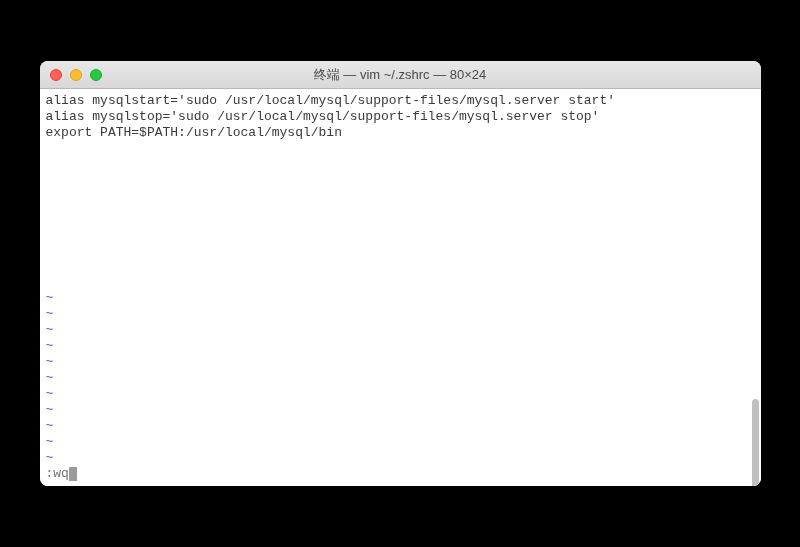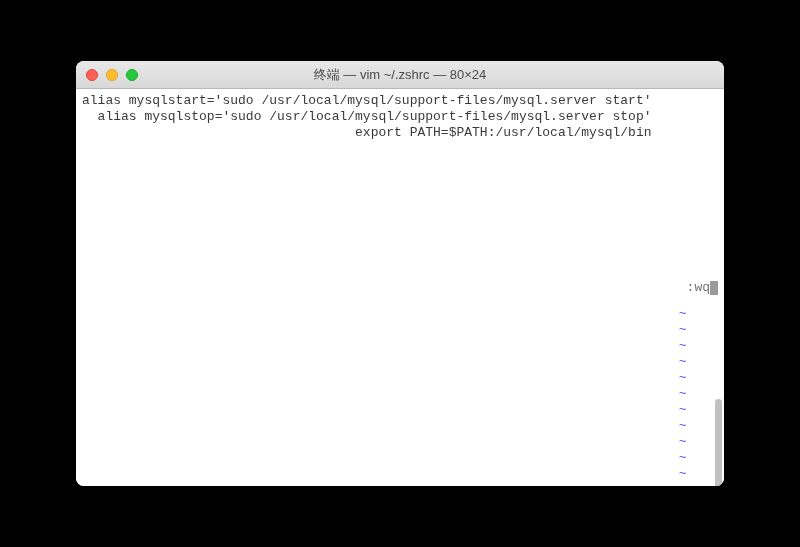--- a/index.html
+++ b/index.html
@@ -10,21 +10,21 @@
     body {
       background: #000000;
       width: 800px;
       height: 547px;
       display: flex;
       align-items: center;
       justify-content: center;
       font-family: Menlo, Monaco, "Courier New", monospace;
     }
     .terminal-window {
-      width: 648px;
+      width: 721px;
       height: 425px;
       background: #ffffff;
       border-radius: 8px;
       box-shadow: 0 10px 40px rgba(0,0,0,0.5);
       display: flex;
       flex-direction: column;
       overflow: hidden;
       position: relative;
     }
     .titlebar {
@@ -72,22 +72,21 @@
       flex: 1;
       background: #ffffff;
       padding: 4px 6px;
       font-size: 13px;
       line-height: 16px;
       color: #3a3a3a;
       white-space: pre;
       overflow: hidden;
       position: relative;
       display: flex;
-      flex-direction: row;
-      text-align: right;
+      flex-direction: column;
     }
     .file-content {
       color: #3a3a3a;
     }
     .tilde-section {
       flex: 1;
       display: flex;
       flex-direction: column;
       justify-content: flex-end;
     }

